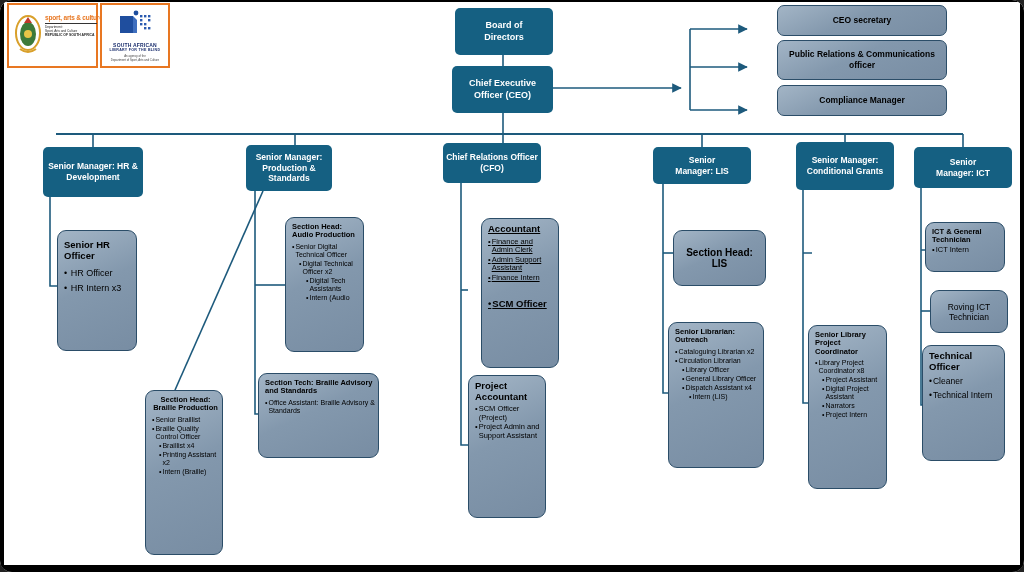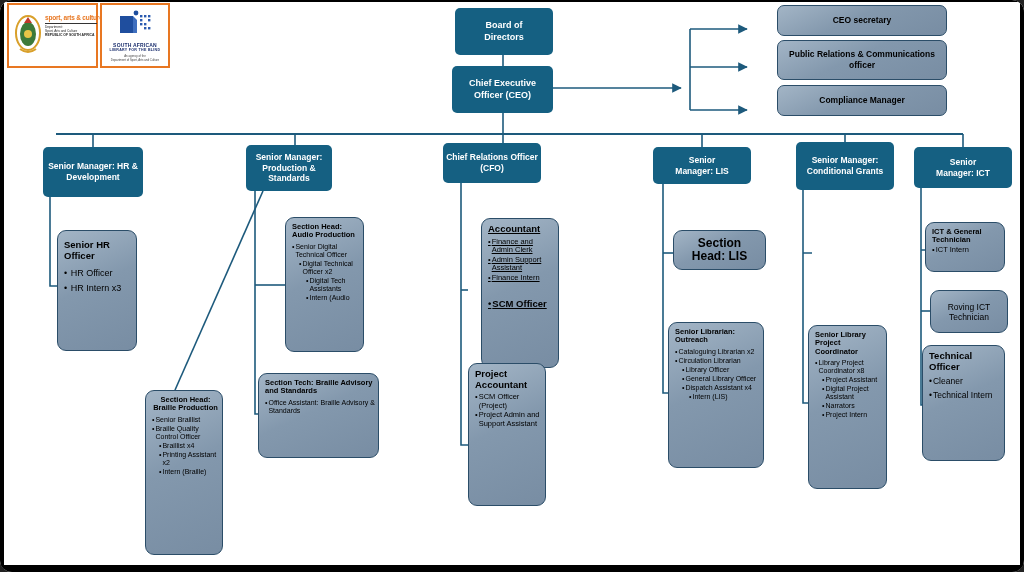--- a/index.html
+++ b/index.html
@@ -237,36 +237,36 @@
           <span class="d">•</span>
           <span>Finance Intern</span>
         </div>
         <div class="bullet em gap">
           <span class="d">•</span>
           <span>SCM Officer</span>
         </div>
       </div>
   </div>
 
-  <div class="unit lightbox" style="left:468px;top:363px;width:78px;height:143px;font-size:7.5px;box-sizing:border-box;">
+  <div class="unit lightbox" style="left:468px;top:375px;width:78px;height:143px;font-size:7.5px;box-sizing:border-box;">
     <div class="t" style="font-size:9.5px;">Project Accountant</div>
     <div>
 
     <div class="bullet">
           <span class="d">•</span>
           <span>SCM Officer (Project)</span>
         </div>
         <div class="bullet">
           <span class="d">•</span>
           <span>Project Admin and Support Assistant</span>
         </div>
       </div>
   </div>
 
-  <div class="unit lightbox center" style="left:673px;top:230px;width:93px;height:40px;font-size:12px;box-sizing:border-box;">
+  <div class="unit lightbox center" style="left:673px;top:230px;width:93px;height:56px;font-size:10px;box-sizing:border-box;">
     <div class="t" style="margin:0;">Section Head: LIS</div>
   </div>
 
   <div class="unit lightbox" style="left:668px;top:322px;width:96px;height:146px;font-size:7px;box-sizing:border-box;">
     <div class="t" style="font-size:7.5px;">Senior Librarian: Outreach</div>
     <div>
 
     <div class="bullet">
           <span class="d">•</span>
           <span>Cataloguing Librarian x2</span>

